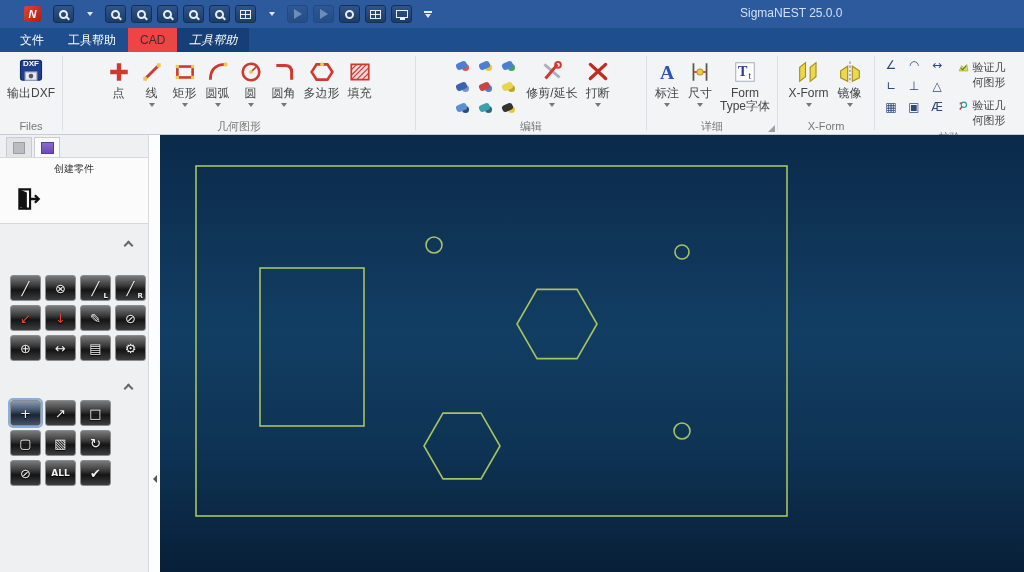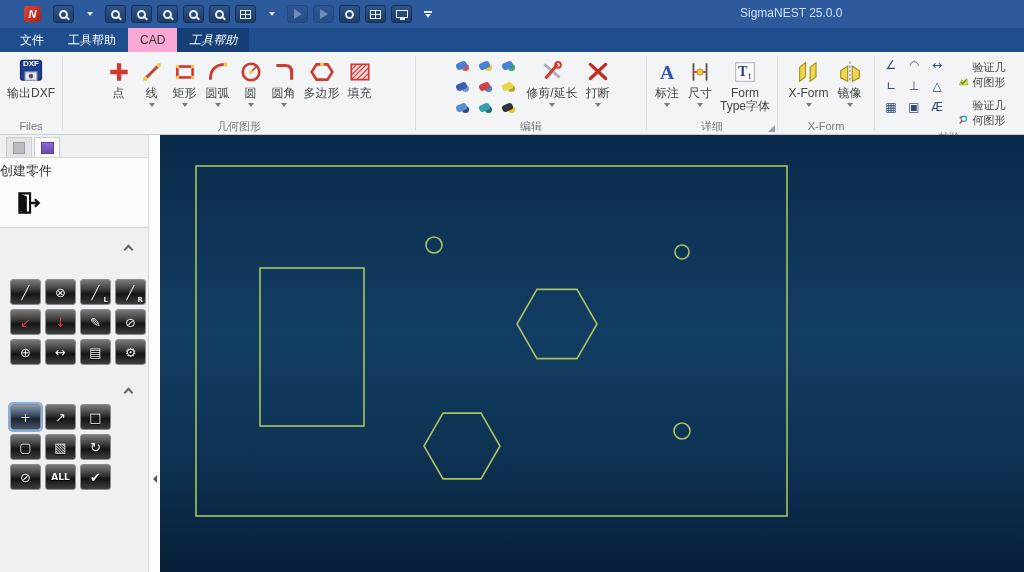--- a/index.html
+++ b/index.html
@@ -33,21 +33,21 @@
     border-left:8px solid #cfd8e4; }
   .customize { display:flex; flex-direction:column; align-items:center; gap:1px; }
   .customize .bar { width:8px; height:2px; background:#e9edf4; } 
   .title-text { position:absolute; left:740px; top:6px; color:#cfe0f5; font-size:12px; }
 
   
   .tabrow { position:absolute; left:0; top:28px; width:1024px; height:24px; background:#1f4e8f; display:flex; }
   .mtab { height:24px; padding:0 12px; display:flex; align-items:center; color:#fff;
     font-size:12px; cursor:default; }
   .mtab.file { margin-left:8px; }
-  .mtab.active { background:#f9a8d4; color:#333; }
+  .mtab.active { background:#ef4444; color:#333; }
   .mtab.dark { background:#173f77;font-style:italic; }
 
   
   .ribbon { position:absolute; left:0; top:52px; width:1024px; height:83px; background:#f3f4f5;
     border-bottom:1px solid #c9cdd3; display:flex; }
   .rgroup { display:flex; flex-direction:column; position:relative; padding-top:2px; }
   .rbody { display:flex; flex:1; align-items:flex-start; justify-content:center; gap:1px; padding:1px 2px; }
   .rlabel { height:15px; text-align:center; font-size:11px; color:#777; line-height:14px; }
   .rdivider { width:1px; background:#dcdee1; margin:4px 0; }
   .bigbtn { display:flex; flex-direction:column; align-items:center; padding:2px 3px 0;
@@ -56,38 +56,38 @@
   .blabel { font-size:12px; color:#444; line-height:13px; white-space:nowrap; text-align:center; }
   .drop { width:0; height:0; border-left:3px solid transparent; border-right:3px solid transparent;
     border-top:4px solid #777; margin:3px auto 0; }
   .mini-grid { display:grid; grid-template-columns:repeat(3,22px); grid-auto-rows:20px;
     align-content:center; gap:1px; padding:0 3px; }
   .mini { display:flex; align-items:center; justify-content:center; border-radius:2px; }
   .blob1 { width:11px; height:7px; border-radius:3px; transform:rotate(-22deg); }
   .blob2 { width:7px; height:7px; border-radius:50%; margin-left:-5px; margin-top:4px; }
   .mglyph { font-size:12px; color:#2c4a7c; font-family:"DejaVu Sans", sans-serif; line-height:1; }
   .vstack { display:flex; flex-direction:column; justify-content:center; gap:6px; padding:4px 4px 0; }
-  .smallbtn { display:flex; align-items:flex-end; gap:4px; font-size:11px; color:#444; border-radius:2px; padding:1px 2px; }
+  .smallbtn { display:flex; align-items:flex-start; gap:4px; font-size:11px; color:#444; border-radius:2px; padding:1px 2px; }
   .launcher { position:absolute; right:2px; bottom:2px; width:0; height:0;
     border-left:7px solid transparent; border-bottom:7px solid #9aa0a8; }
   .dxfbtn { position:relative; }
   .dxf-badge { position:absolute; top:4px; left:50%; transform:translateX(-50%);
     color:#fff; font-size:8px; font-weight:bold; pointer-events:none; }
 
   
   .sidebar { position:absolute; left:0; top:135px; width:148px; height:437px; background:#eef0f1; }
   .side-tabs { display:flex; gap:2px; padding:2px 0 0 6px; height:22px; }
   .stab { width:26px; height:20px; border:1px solid #c8ccd0; border-bottom:none; background:#e2e4e6;
     display:flex; align-items:center; justify-content:center; }
   .stab.active { background:#fbfbfb; }
   .stab-ic1 { width:12px; height:12px; background:#b9bdc2; border:1px solid #9a9ea3; }
   .stab-ic2 { width:13px; height:12px; background:linear-gradient(#8a6ad0,#6a4ab8); border:1px solid #5a3aa8; }
   .panel-white { background:#fbfbfb; border-top:1px solid #d5d8db; border-bottom:1px solid #d5d8db;
     padding-bottom:6px; }
-  .panel-title { text-align:left; font-size:13px; color:#333; padding:4px 0 3px; }
+  .panel-title { text-align:center; font-size:10px; color:#333; padding:4px 0 3px; }
   .exit-btn { width:136px; margin:2px 6px 0; height:36px; display:flex; align-items:center; border-radius:2px; }
   .exit-btn svg { margin-left:8px; }
   .chev-row { display:flex; justify-content:flex-end; padding-right:16px; }
   .chev { width:7px; height:7px; border-left:2px solid #666; border-top:2px solid #666;
     transform:rotate(45deg); margin-top:4px; }
   .tool-grid { display:grid; gap:4px; padding-left:10px; margin-top:8px; }
   #grid1 { grid-template-columns:repeat(4,31px); grid-auto-rows:26px; }
   #grid2 { grid-template-columns:repeat(3,31px); grid-auto-rows:26px; }
   .tbtn { border-radius:3px; border:1px solid #8a8d90;
     background:linear-gradient(#7a7a7a, #3a3a3a 40%, #141414 58%, #3e3e3e);

